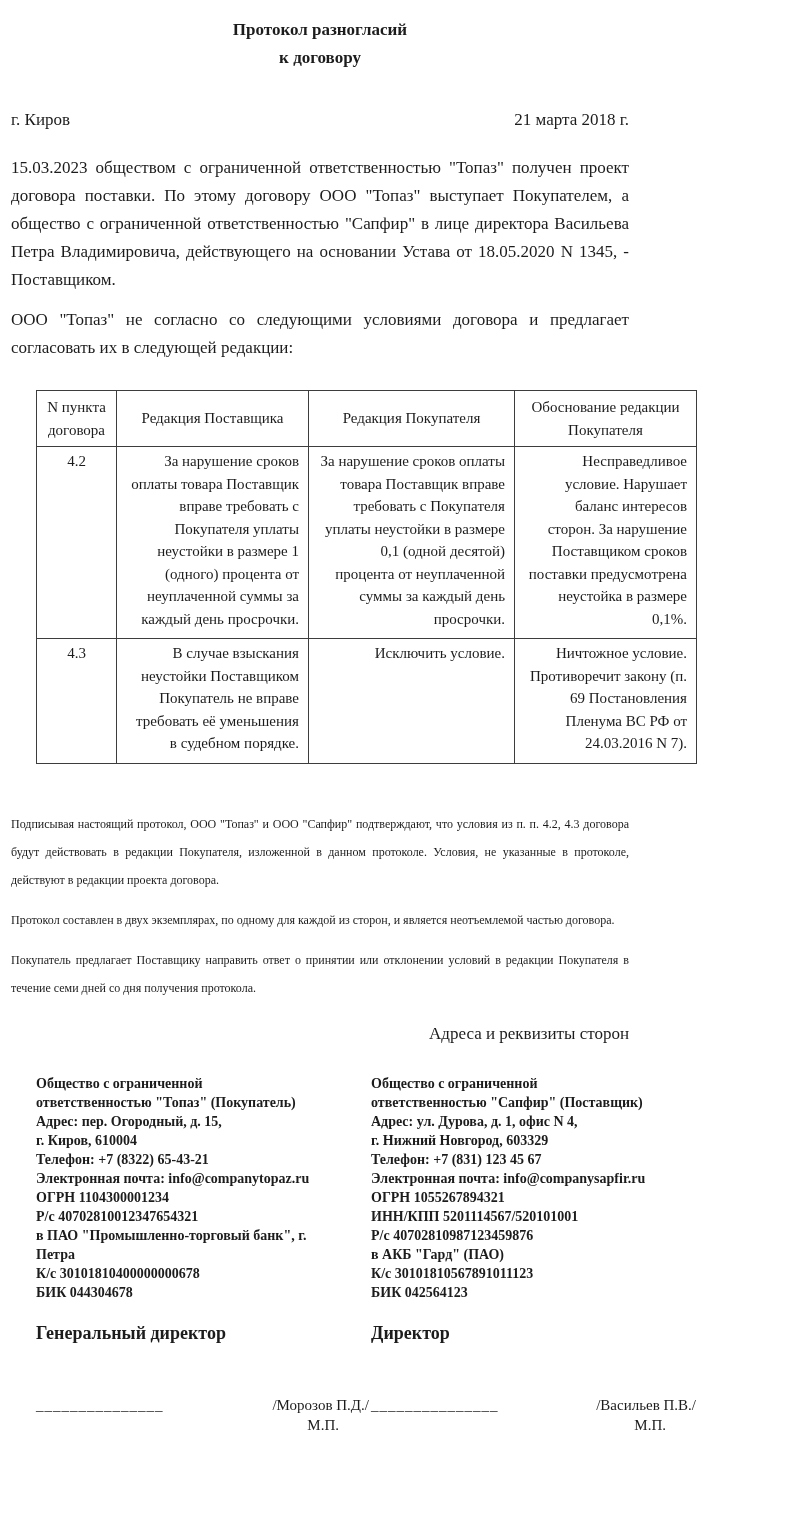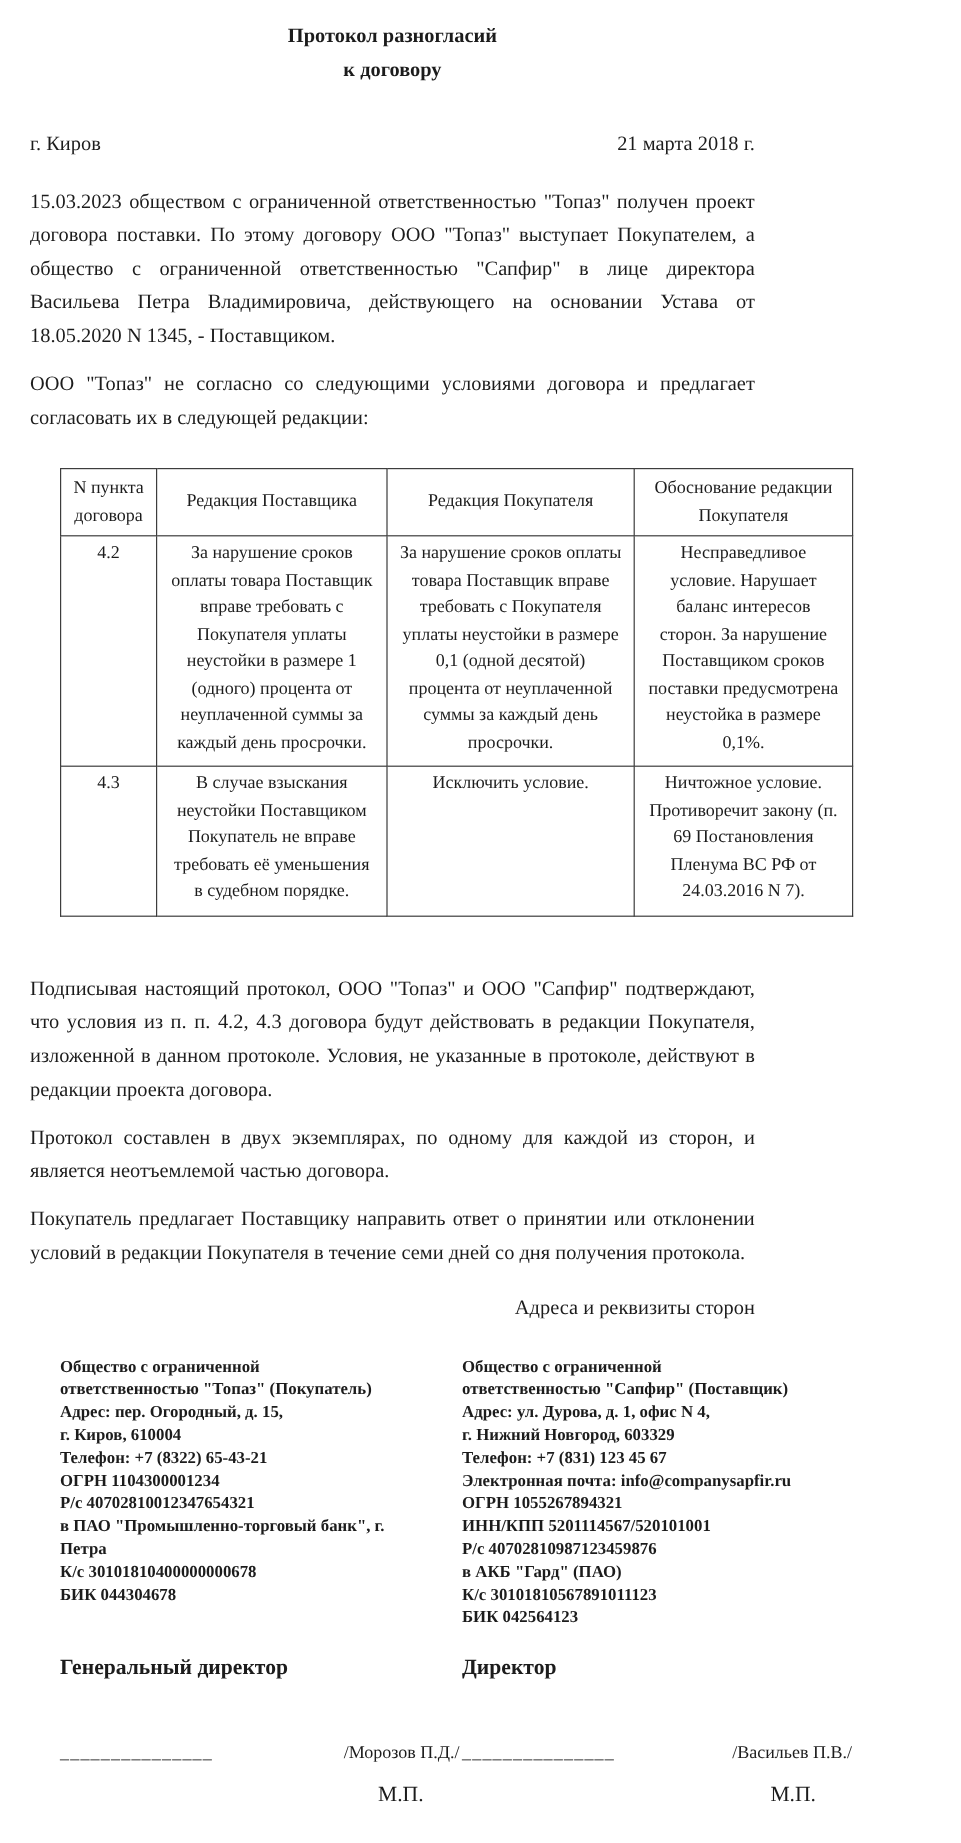--- a/index.html
+++ b/index.html
@@ -7,21 +7,21 @@
   body {
     width: 801px;
     min-height: 1536px;
     font-family: "Liberation Serif", "DejaVu Serif", serif;
     color: #1c1c1c;
     position: relative;
   }
   .page {
     width: 690px;
     min-height: 1536px;
-    padding: 16px 61px 20px 25px; 
+    padding: 16px 61px 20px 11px; 
     background: #ffffff;
     border-radius: 32px;
   }
 
   
   .doc-title {
     text-align: center;
     font-weight: bold;
     font-size: 17px;
     line-height: 28px;
@@ -60,30 +60,30 @@
     vertical-align: top;
     font-weight: normal;
   }
   .disagreement-table th {
     text-align: center;
     vertical-align: middle;
     padding: 5px 6px;
   }
   .disagreement-table td {
     padding: 3px 9px 8px 9px;
-    text-align: center;
+    text-align: right;
   }
   .disagreement-table td.clause-cell {
     text-align: center;
   }
 
   
   .closing-paragraphs p {
     margin-top: 46px;
-    font-size: 17px;
+    font-size: 12px;
     line-height: 28px;
     text-align: justify;
   }
   .closing-paragraphs p + p { margin-top: 12px; }
 
   
   .requisites-heading {
     margin-top: 18px;
     text-align: right;
     font-size: 17px;
@@ -120,24 +120,23 @@
     display: flex;
     justify-content: space-between;
     align-items: baseline;
     padding-right: 2px;
     font-size: 15px;
     line-height: 20px;
     gap: 39px;
   }
   .sig-line { letter-spacing: 1px; }
   .sig-stamp {
-    margin-top: 14px;
     text-align: right;
     padding-right: 32px;
-    font-size: 18px;
+    font-size: 15px;
     line-height: 20px;
   }
 </style>
 </head>
 <body>
 
 <div class="page">
 
   <div class="doc-title">
     <div>Протокол разногласий</div>
@@ -193,20 +192,21 @@
 
   <div class="requisites-heading">Адреса и реквизиты сторон</div>
 
   <div class="requisites-grid">
     <div class="requisites-col" id="buyer-requisites">
         <div class="req-line">Общество с ограниченной</div>
         <div class="req-line">ответственностью "Топаз" (Покупатель)</div>
         <div class="req-line">Адрес: пер. Огородный, д. 15,</div>
         <div class="req-line">г. Киров, 610004</div>
         <div class="req-line">Телефон: +7 (8322) 65-43-21</div>
+        <div class="req-line">Электронная почта: info@companytopaz.ru</div>
         <div class="req-line">ОГРН 1104300001234</div>
         <div class="req-line">Р/с 40702810012347654321</div>
         <div class="req-line">в ПАО "Промышленно-торговый банк", г.</div>
         <div class="req-line">Петра</div>
         <div class="req-line">К/с 30101810400000000678</div>
         <div class="req-line">БИК 044304678</div>
       </div>
     <div class="requisites-col" id="supplier-requisites">
         <div class="req-line">Общество с ограниченной</div>
         <div class="req-line">ответственностью "Сапфир" (Поставщик)</div>

